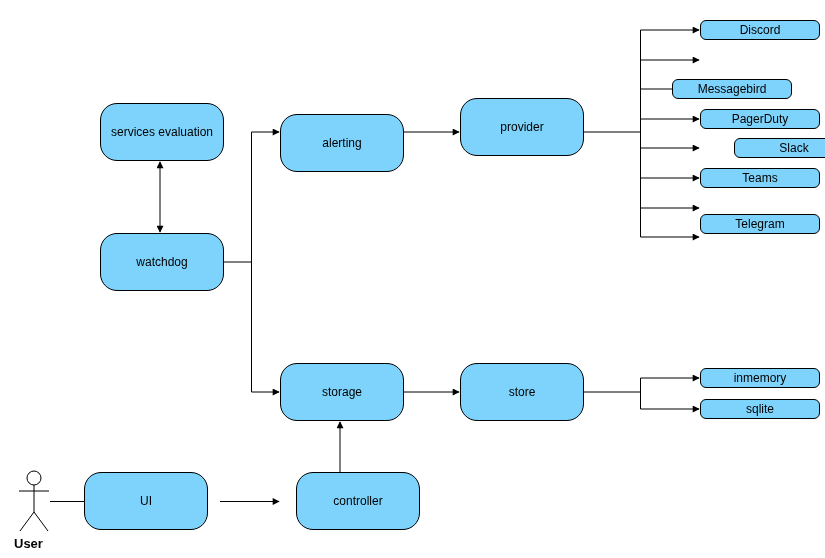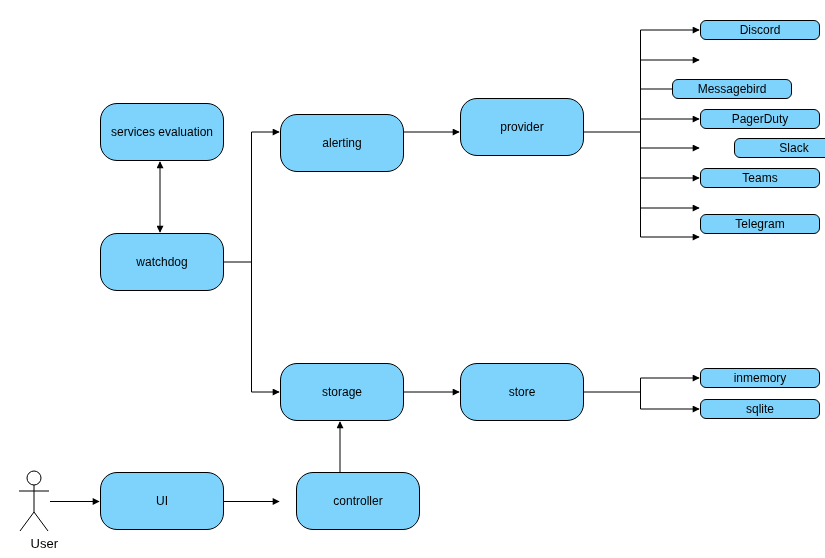--- a/index.html
+++ b/index.html
@@ -10,22 +10,22 @@
   .wires{position:absolute;left:0;top:0;width:825px;height:558px;}
   .node{
     position:absolute;box-sizing:border-box;background:#7dd3fc;
     border:1px solid #000000;border-radius:9px;
     display:flex;align-items:center;justify-content:center;
     font-size:12px;line-height:1;white-space:nowrap;
   }
   .big{width:124px;height:58px;border-radius:17px;}
   .leaf{width:120px;height:20px;border-radius:6px;}
   .actor-label{
-    position:absolute;left:14px;top:537px;width:44px;text-align:right;
-    font-size:13px;line-height:1;
+    position:absolute;left:14px;top:537px;width:44px;text-align:left;
+    font-size:13px;line-height:1;font-weight:bold;
   }
 </style>
 </head>
 <body>
 
 <div class="canvas">
 
   <svg class="wires" viewBox="0 0 825 558" xmlns="http://www.w3.org/2000/svg">
     <defs>
       <marker id="arrow" viewBox="0 0 10 10" refX="9" refY="5" markerWidth="9" markerHeight="7" orient="auto-start-reverse">
@@ -76,21 +76,21 @@
       </g>
     </g>
   </svg>
 
   <div class="node big" style="left:100px;top:103px">services evaluation</div>
   <div class="node big" style="left:100px;top:233px">watchdog</div>
   <div class="node big" style="left:280px;top:114px">alerting</div>
   <div class="node big" style="left:460px;top:98px">provider</div>
   <div class="node big" style="left:280px;top:363px">storage</div>
   <div class="node big" style="left:460px;top:363px">store</div>
-  <div class="node big" style="left:100px;top:472px">UI</div>
+  <div class="node big" style="left:84px;top:472px">UI</div>
   <div class="node big" style="left:296px;top:472px">controller</div>
 
   <div class="node leaf" style="left:700px;top:20px">Discord</div>
   <div class="node leaf" style="left:672px;top:79px">Messagebird</div>
   <div class="node leaf" style="left:700px;top:109px">PagerDuty</div>
   <div class="node leaf" style="left:734px;top:138px">Slack</div>
   <div class="node leaf" style="left:700px;top:168px">Teams</div>
   <div class="node leaf" style="left:700px;top:214px">Telegram</div>
 
   <div class="node leaf" style="left:700px;top:368px">inmemory</div>

